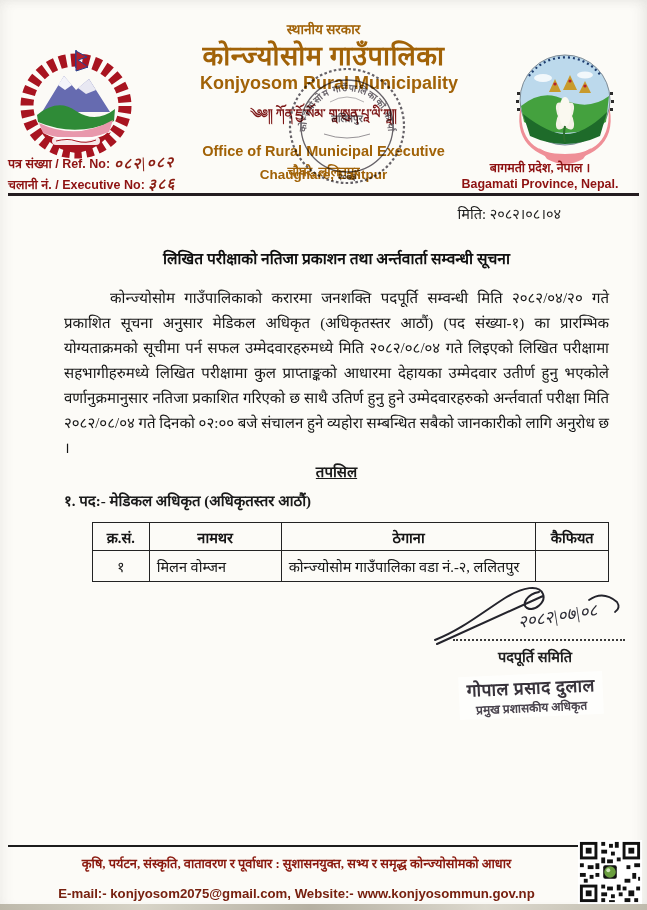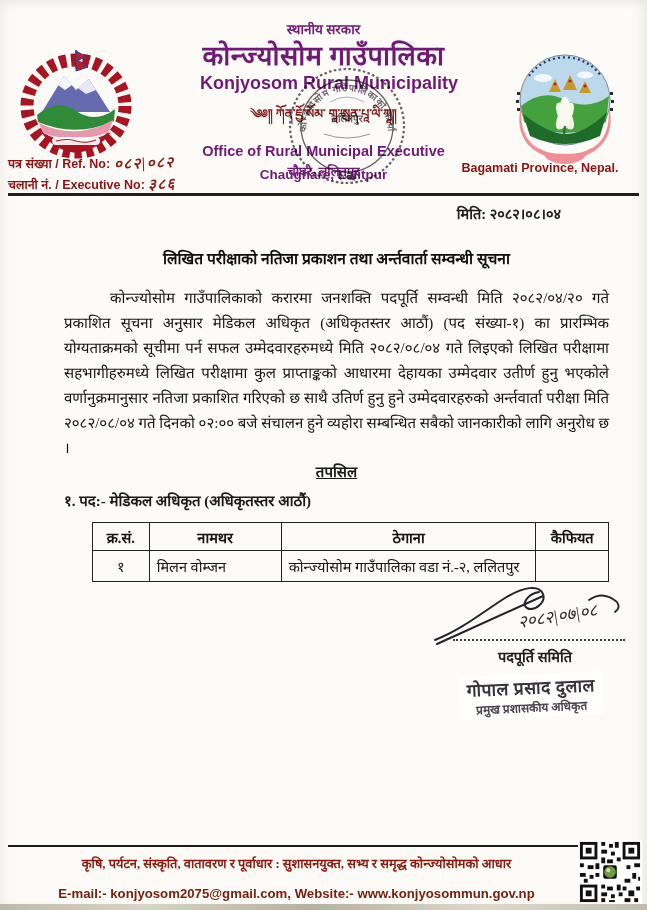--- a/index.html
+++ b/index.html
@@ -9,41 +9,41 @@
     font-family:"Liberation Serif", serif;
     box-shadow:inset -5px 0 12px rgba(70,70,70,.09), inset 5px 0 12px rgba(70,70,70,.05);
   }
   .page::after{
     content:"";position:absolute;left:0;right:0;bottom:0;height:6px;
     background:linear-gradient(90deg,#b3ae9e,#d2cec0 22%,#aaa494 48%,#d8d4c8 75%,#b7b2a2);
     opacity:.85;
   }
   
   .header{position:relative;height:232px;}
-  .hc{position:absolute;left:0;right:0;text-align:center;color:#701a75;}
+  .hc{position:absolute;left:0;right:0;text-align:center;color:#a16207;}
   .gov-label{top:20px;font-size:13.5px;font-weight:700;}
   .muni-np{top:36px;font-size:27px;font-weight:700;letter-spacing:.5px;}
   .muni-en{top:73px;font-size:18px;font-weight:700;font-family:"Liberation Sans",sans-serif;margin-left:11px;}
   .script-line{top:100px;font-size:12.5px;font-weight:600;color:#7c1616;}
   .office-np{top:120px;font-size:17px;font-weight:700;}
   .office-en{top:143px;font-size:14.5px;font-weight:700;font-family:"Liberation Sans",sans-serif;}
   .place-np{top:162px;font-size:13px;font-weight:700;}
   .place-en{top:167px;font-size:13.5px;font-weight:700;font-family:"Liberation Sans",sans-serif;}
   .emblem-left{position:absolute;left:16px;top:48px;}
   .logo-right{position:absolute;right:26px;top:48px;}
   .ref-block{position:absolute;left:8px;top:153px;font-size:12.5px;font-weight:700;
     color:#8e1212;font-family:"Liberation Sans",sans-serif;line-height:20px;white-space:nowrap;}
   .hand-val{font-family:"Liberation Serif",serif;font-style:italic;color:#8a1d12;
     font-size:15px;display:inline-block;transform:rotate(-2deg);font-weight:700;letter-spacing:1.5px;}
   .province-block{position:absolute;right:4px;top:160px;width:206px;text-align:center;
     color:#8e1212;font-weight:700;font-size:12.5px;line-height:1.3;}
   .province-en{font-family:"Liberation Sans",sans-serif;}
   .stamp{position:absolute;left:284px;top:62px;opacity:.82;mix-blend-mode:multiply;}
   .divider{position:absolute;top:193px;left:8px;right:8px;height:2.6px;background:#241d20;}
-  .date-line{position:absolute;top:203px;right:86px;font-size:14.5px;font-weight:700;color:#1d1d1d;margin-left:48px;}
+  .date-line{position:absolute;top:203px;right:86px;font-size:14.5px;font-weight:400;color:#1d1d1d;margin-left:48px;}
   
   .main{padding:0 38px 0 64px;}
   .title{text-align:center;font-weight:700;font-size:15.5px;margin-top:15px;color:#101010;}
   .body-par{margin-top:17px;font-size:15px;line-height:1.67;text-align:justify;
     text-indent:46px;color:#141414;}
   .tapasil{text-align:center;font-weight:700;text-decoration:underline;font-size:15px;}
   .position-line{font-weight:700;font-size:15px;margin-top:9px;}
   
   .table-wrap{margin:12px 0 0 28px;}
   table{border-collapse:collapse;font-size:14.5px;color:#151515;}
@@ -150,20 +150,21 @@
     </div>
 
     <div class="ref-block">
       <div><span>पत्र संख्या / Ref. No:</span>
         <span class="hand-val">०८२|०८२</span></div>
       <div><span>चलानी नं. / Executive No:</span>
         <span class="hand-val">३८६</span></div>
     </div>
 
     <div class="province-block">
+      <div>बागमती प्रदेश, नेपाल ।</div>
       <div class="province-en">Bagamati Province, Nepal.</div>
     </div>
 
     <div class="divider"></div>
     <div class="date-line">मिति: २०८२।०८।०४</div>
   </div>
 
   <div class="main">
     <div class="title">लिखित परीक्षाको नतिजा प्रकाशन तथा अर्न्तवार्ता सम्वन्धी सूचना</div>
     <div class="body-par">कोन्ज्योसोम गाउँपालिकाको करारमा जनशक्ति पदपूर्ति सम्वन्धी मिति २०८२/०४/२० गते प्रकाशित सूचना अनुसार मेडिकल अधिकृत (अधिकृतस्तर आठौं) (पद संख्या-१) का प्रारम्भिक योग्यताक्रमको सूचीमा पर्न सफल उम्मेदवारहरुमध्ये मिति २०८२/०८/०४ गते लिइएको लिखित परीक्षामा सहभागीहरुमध्ये लिखित परीक्षामा कुल प्राप्ताङ्कको आधारमा देहायका उम्मेदवार उतीर्ण हुनु भएकोले वर्णानुक्रमानुसार नतिजा प्रकाशित गरिएको छ साथै उतिर्ण हुनु हुने उम्मेदवारहरुको अर्न्तवार्ता परीक्षा मिति २०८२/०८/०४ गते दिनको ०२:०० बजे संचालन हुने व्यहोरा सम्बन्धित सबैको जानकारीको लागि अनुरोध छ ।</div>

